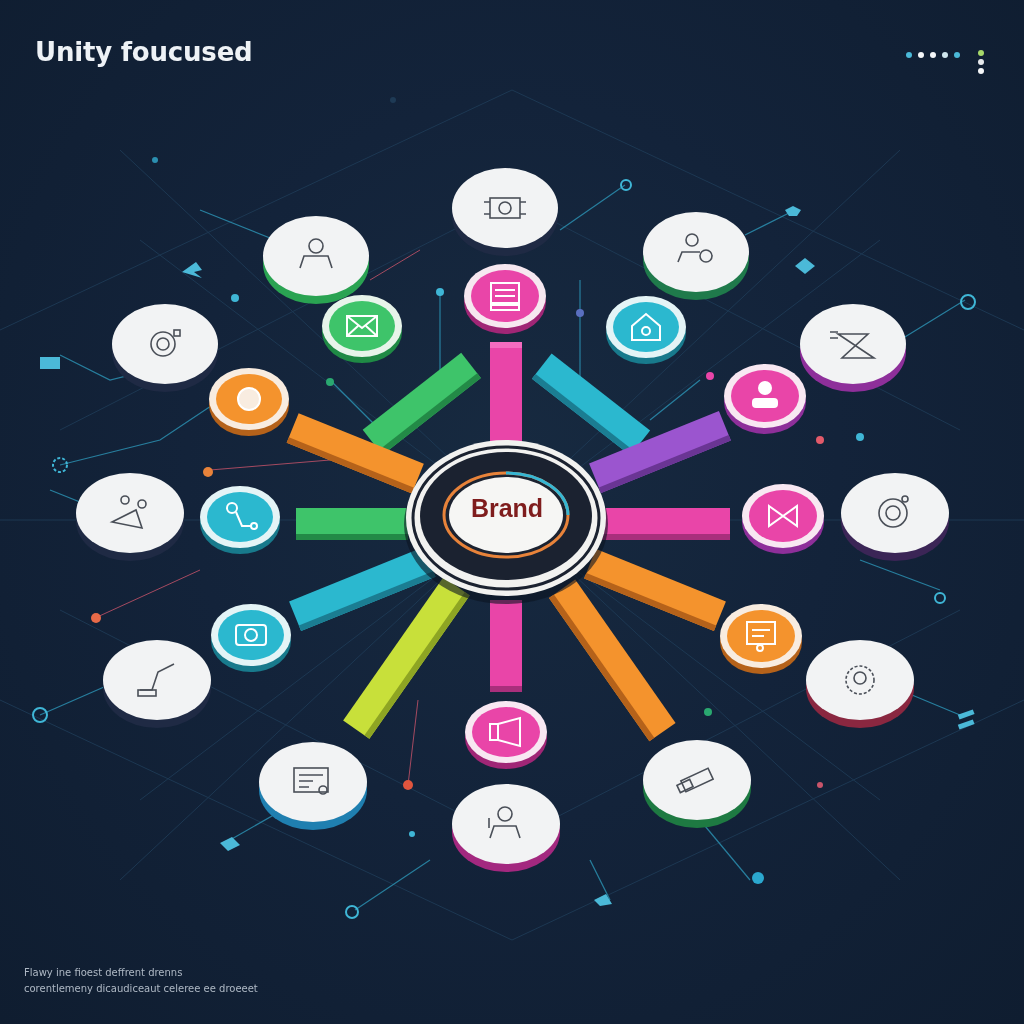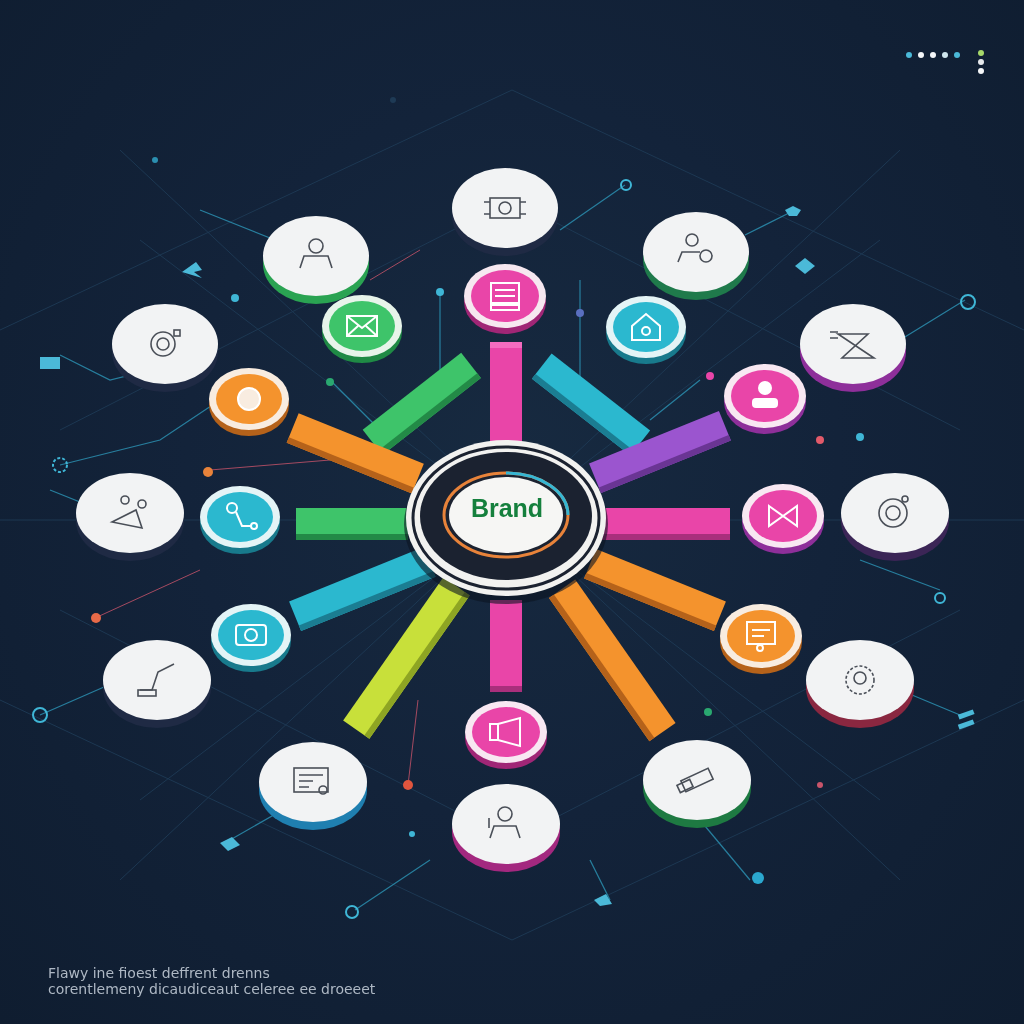--- a/index.html
+++ b/index.html
@@ -11,27 +11,27 @@
     }
     .canvas { position: absolute; inset: 0; }
     svg.layer { position: absolute; left: 0; top: 0; width: 1024px; height: 1024px; }
     .title {
       position: absolute; left: 35px; top: 36px;
       color: #eef2f6; font-size: 26px; line-height: 32px; font-weight: bold;
       letter-spacing: -0.2px;
     }
     .title span { display: block; }
     .footnote {
-      position: absolute; left: 48px; top: 965px;
-      color: #aeb8c4; font-size: 14px; line-height: 16px;
+      position: absolute; left: 24px; top: 965px;
+      color: #aeb8c4; font-size: 10px; line-height: 16px;
     }
     .footnote span { display: block; }
     .hub-label {
       position: absolute; left: 448px; top: 494px; width: 118px; text-align: center;
-      font-size: 25px; font-weight: bold; color: #15803d;
+      font-size: 25px; font-weight: bold; color: #7f1d1d;
       font-family: "Liberation Sans", sans-serif;
     }
     .dots { position: absolute; left: 906px; top: 52px; display: flex; gap: 6px; }
     .dots i { width: 6px; height: 6px; border-radius: 50%; display: block; }
     .vdots { position: absolute; left: 978px; top: 50px; display: flex; flex-direction: column; gap: 3px; }
     .vdots i { width: 6px; height: 6px; border-radius: 50%; display: block; }
   </style>
 </head>
 <body>
 
@@ -385,20 +385,21 @@
       <ellipse cx="506" cy="824" rx="54" ry="40" fill="#f2f3f4"></ellipse>
       <g stroke="#4a4f58" stroke-width="1.6" fill="none">
         <circle cx="505" cy="814" r="7"></circle>
           <path d="M490 838 L494 826 L516 826 L520 838"></path>
           <path d="M489 818 L489 828"></path>
       </g>
     </g>
   </svg>
 
   <div class="title">
+    <span>Unity foucused</span>
   </div>
 
   <div class="dots">
     <i style="background:#4bb9d8"></i>
     <i style="background:#f4f6f8"></i>
     <i style="background:#f4f6f8"></i>
     <i style="background:#cfe6ee"></i>
     <i style="background:#4bb9d8"></i>
   </div>
   <div class="vdots">

